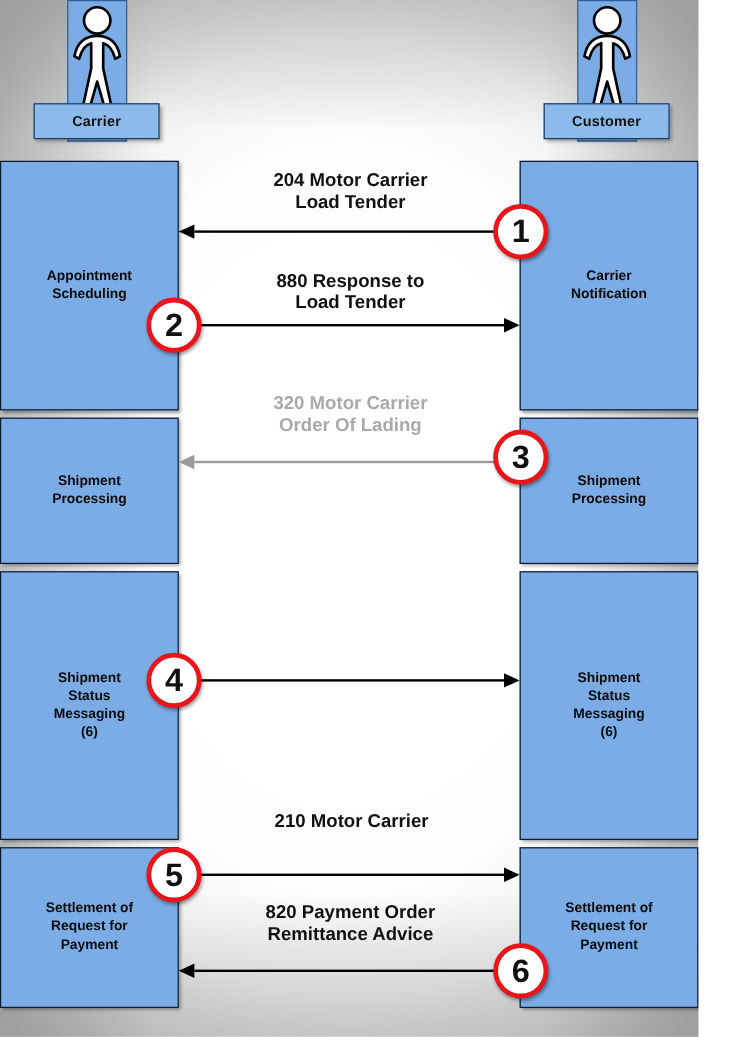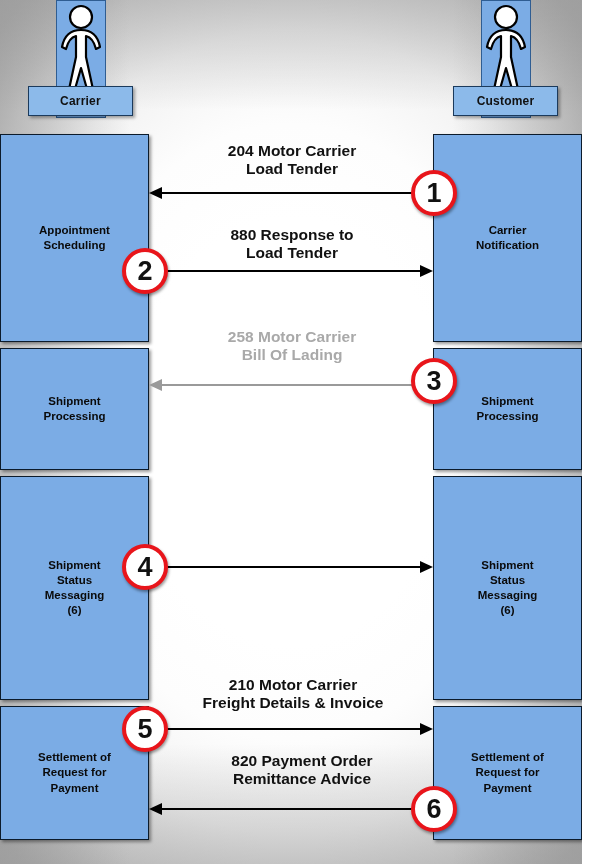--- a/index.html
+++ b/index.html
@@ -218,48 +218,47 @@
       <div>880 Response to</div>
       <div>Load Tender</div>
     </div>
     <div class="arrow-line" style="left:150px;top:270px;width:270px;"></div>
     <div class="arrow-head right" style="left:420px;top:265px;"></div>
     <div class="badge" style="left:122px;top:248px;">2</div>
   </div>
 
   <div class="msg">
     <div class="msg-label dim" style="left:150px;top:328px;width:284px;">
-      <div>258 Motor Carrier</div>
-      <div>Bill Of Lading</div>
+      <div>320 Motor Carrier</div>
+      <div>Order Of Lading</div>
     </div>
     <div class="arrow-line dim" style="left:162px;top:384px;width:271px;"></div>
     <div class="arrow-head left dim" style="left:149px;top:379px;"></div>
     <div class="badge" style="left:411px;top:358px;">3</div>
   </div>
 
   <div class="msg">
     <div class="msg-label" style="left:146px;top:518px;width:292px;">
     </div>
     <div class="arrow-line" style="left:150px;top:566px;width:270px;"></div>
     <div class="arrow-head right" style="left:420px;top:561px;"></div>
     <div class="badge" style="left:122px;top:544px;">4</div>
   </div>
 
   <div class="msg">
     <div class="msg-label" style="left:148px;top:676px;width:290px;">
       <div>210 Motor Carrier</div>
-      <div>Freight Details &amp; Invoice</div>
     </div>
     <div class="arrow-line" style="left:150px;top:728px;width:270px;"></div>
     <div class="arrow-head right" style="left:420px;top:723px;"></div>
     <div class="badge" style="left:122px;top:706px;">5</div>
   </div>
 
   <div class="msg">
-    <div class="msg-label" style="left:150px;top:752px;width:284px;margin-left:10px;">
+    <div class="msg-label" style="left:150px;top:752px;width:284px;">
       <div>820 Payment Order</div>
       <div>Remittance Advice</div>
     </div>
     <div class="arrow-line" style="left:162px;top:808px;width:271px;"></div>
     <div class="arrow-head left" style="left:149px;top:803px;"></div>
     <div class="badge" style="left:411px;top:786px;">6</div>
   </div>
 
 </div>
 

